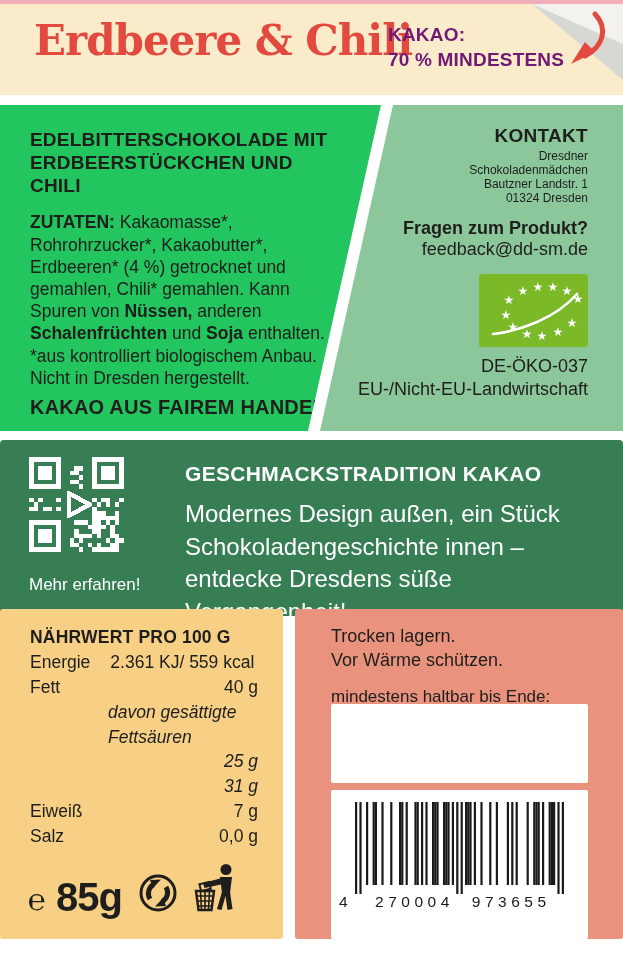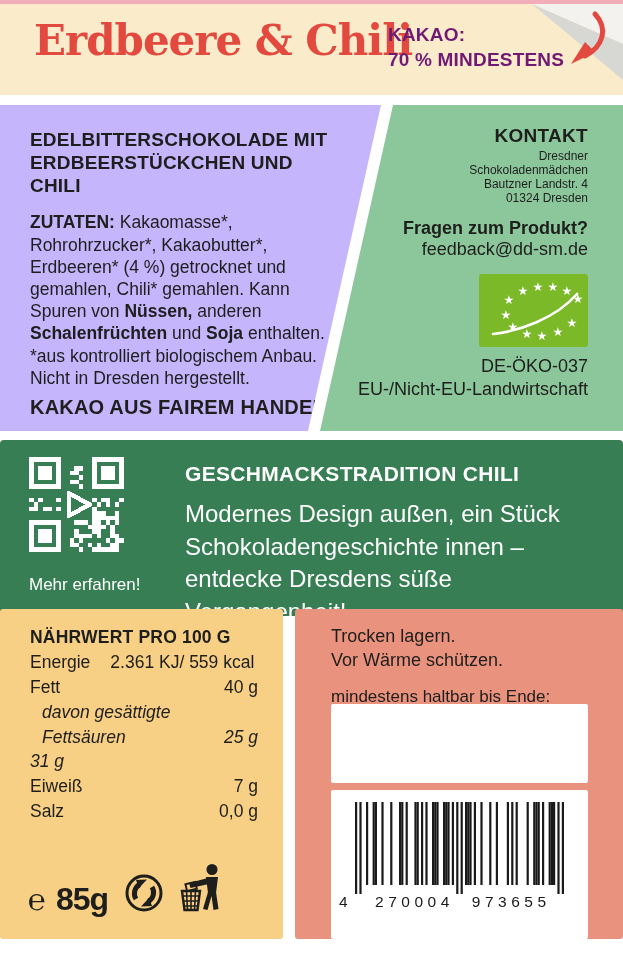--- a/index.html
+++ b/index.html
@@ -12,21 +12,21 @@
   
   .header{position:absolute;left:0;top:4px;width:623px;height:91px;background:#faebcb;}
   .product-title{position:absolute;left:34px;top:14px;margin:0;font-family:"DejaVu Serif",serif;
                  font-weight:bold;font-size:42px;line-height:1.1;color:#e2493f;letter-spacing:-1px;}
   .kakao{position:absolute;left:388px;top:19px;color:#701a75;font-weight:bold;
          font-size:19px;line-height:1.3;letter-spacing:.2px;}
   .curl-svg{position:absolute;right:0;top:0;}
 
   
   .mid{position:absolute;left:0;top:105px;width:623px;height:326px;}
-  .panel-salmon{position:absolute;left:0;top:0;width:623px;height:326px;background:#c4b5fd;
+  .panel-salmon{position:absolute;left:0;top:0;width:623px;height:326px;background:#22c55e;
                 clip-path:polygon(0 0,381px 0,308px 326px,0 326px);}
   .panel-green{position:absolute;left:0;top:0;width:623px;height:326px;background:#8cc79c;
                clip-path:polygon(393px 0,623px 0,623px 326px,320px 326px);}
   .info-head{margin:0;padding:24px 0 0 30px;width:305px;font-size:19px;line-height:1.2;
              font-weight:bold;letter-spacing:.2px;}
   .ingredients{margin:14px 0 0 30px;width:302px;font-size:17.5px;line-height:1.27;}
   .fair{position:absolute;left:30px;bottom:12px;font-size:20px;font-weight:bold;letter-spacing:.2px;}
   .kontakt{position:absolute;left:0;top:0;width:588px;height:326px;display:flex;flex-direction:column;
            align-items:flex-end;text-align:right;}
   .kontakt-head{margin:20px 0 2px 0;font-size:19px;font-weight:bold;letter-spacing:.3px;}
@@ -45,26 +45,26 @@
   .band-head{position:absolute;left:185px;top:22px;margin:0;font-size:21px;font-weight:bold;letter-spacing:.3px;}
   .band-body{position:absolute;left:185px;top:58px;margin:0;width:425px;font-size:24px;line-height:1.36;}
 
   
   .bottom{position:absolute;left:0;top:609px;width:623px;height:330px;padding-left:44px;}
   .panel-yellow{position:absolute;left:0;top:0;width:283px;height:330px;background:#f7cf85;border-radius:3px;}
   .nutri-title{margin:0;padding:18px 0 2px 30px;font-size:17.5px;font-weight:bold;letter-spacing:.2px;}
   .nutri{padding:0 25px 0 30px;}
   .nrow{display:flex;justify-content:space-between;align-items:flex-end;font-size:17.5px;line-height:1.42;}
   .nrow .lab{}
-  .nrow.sub{font-style:italic;}
+  .nrow.sub{font-style:italic;flex-direction:column;}
   .nrow.sub .lab{padding-left:12px;max-width:150px;}
   .nrow.inline{justify-content:flex-start;gap:20px;}
   .weight-row{position:absolute;left:28px;bottom:26px;display:flex;align-items:flex-end;gap:10px;}
   .e-sign{font-size:30px;line-height:.9;}
-  .weight-val{font-size:32px;font-weight:bold;line-height:.8;letter-spacing:-1px;}
+  .weight-val{font-size:40px;font-weight:bold;line-height:.8;letter-spacing:-1px;}
   .panel-salmon2{position:absolute;left:295px;top:0;width:328px;height:330px;background:#e9927e;border-radius:3px;}
   .storage{padding:16px 0 0 36px;font-size:18px;line-height:1.33;}
   .mhd{padding:14px 0 0 36px;font-size:17px;}
   .date-box{position:absolute;left:36px;top:95px;width:257px;height:79px;background:#ffffff;border-radius:2px;}
   .barcode-box{position:absolute;left:36px;top:181px;width:257px;height:149px;background:#ffffff;border-radius:2px;}
 </style>
 </head>
 <body>
 
 <div class="label">
@@ -90,21 +90,21 @@
       <h2 class="info-head">EDELBITTERSCHOKOLADE MIT ERDBEERSTÜCKCHEN UND CHILI</h2>
       <p class="ingredients"><span style="font-weight: bold;">ZUTATEN: </span><span>Kakaomasse*, Rohrohrzucker*, Kakaobutter*, Erdbeeren* (4 %) getrocknet und gemahlen, Chili* gemahlen. Kann Spuren von </span><span style="font-weight: bold;">Nüssen,</span><span> anderen </span><span style="font-weight: bold;">Schalenfrüchten</span><span> und </span><span style="font-weight: bold;">Soja</span><span> enthalten. *aus kontrolliert biologischem Anbau. Nicht in Dresden hergestellt.</span></p>
       <div class="fair">KAKAO AUS FAIREM HANDEL</div>
     </div>
     <div class="panel-green">
       <div class="kontakt">
         <div class="kontakt-head">KONTAKT</div>
         <div class="addr">
             <div>Dresdner</div>
             <div>Schokoladenmädchen</div>
-            <div>Bautzner Landstr. 4</div>
+            <div>Bautzner Landstr. 1</div>
             <div>01324 Dresden</div>
           </div>
         <div class="question">Fragen zum Produkt?</div>
         <div class="email">feedback@dd-sm.de</div>
         <div class="eu-logo">
           <svg id="eu-logo-svg" width="109" height="73" viewBox="0 0 109 73">
               <text x="30" y="30" text-anchor="middle" font-size="12" fill="#ffffff">★</text>
               <text x="44" y="21" text-anchor="middle" font-size="12" fill="#ffffff">★</text>
               <text x="59" y="17" text-anchor="middle" font-size="12" fill="#ffffff">★</text>
               <text x="74" y="17" text-anchor="middle" font-size="12" fill="#ffffff">★</text>
@@ -216,21 +216,21 @@
           <rect x="14" y="20" width="1" height="1" fill="#ffffff"></rect>
           <rect x="15" y="20" width="1" height="1" fill="#ffffff"></rect>
           <rect x="16" y="20" width="1" height="1" fill="#ffffff"></rect>
           <rect x="17" y="20" width="1" height="1" fill="#ffffff"></rect>
           <rect x="18" y="20" width="1" height="1" fill="#ffffff"></rect>
           <rect x="19" y="20" width="1" height="1" fill="#ffffff"></rect>
           <path d="M8.8 8 L13.4 10.5 L8.8 13 Z" fill="none" stroke="#ffffff" stroke-width="1" stroke-linejoin="round"></path>
         </svg>
     </div>
     <div class="qr-caption">Mehr erfahren!</div>
-    <h2 class="band-head">GESCHMACKSTRADITION CHILI</h2>
+    <h2 class="band-head">GESCHMACKSTRADITION KAKAO</h2>
     <p class="band-body">Modernes Design außen, ein Stück Schokoladengeschichte innen – entdecke Dresdens süße Vergangenheit!</p>
   </div>
 
   <div class="bottom">
     <div class="panel-yellow">
       <h2 class="nutri-title">NÄHRWERT PRO 100 G</h2>
       <div class="nutri" id="nutrition-rows">
           <div class="nrow inline">
             <span class="lab">Energie</span>
             <span class="val">2.361 KJ/ 559 kcal</span>

